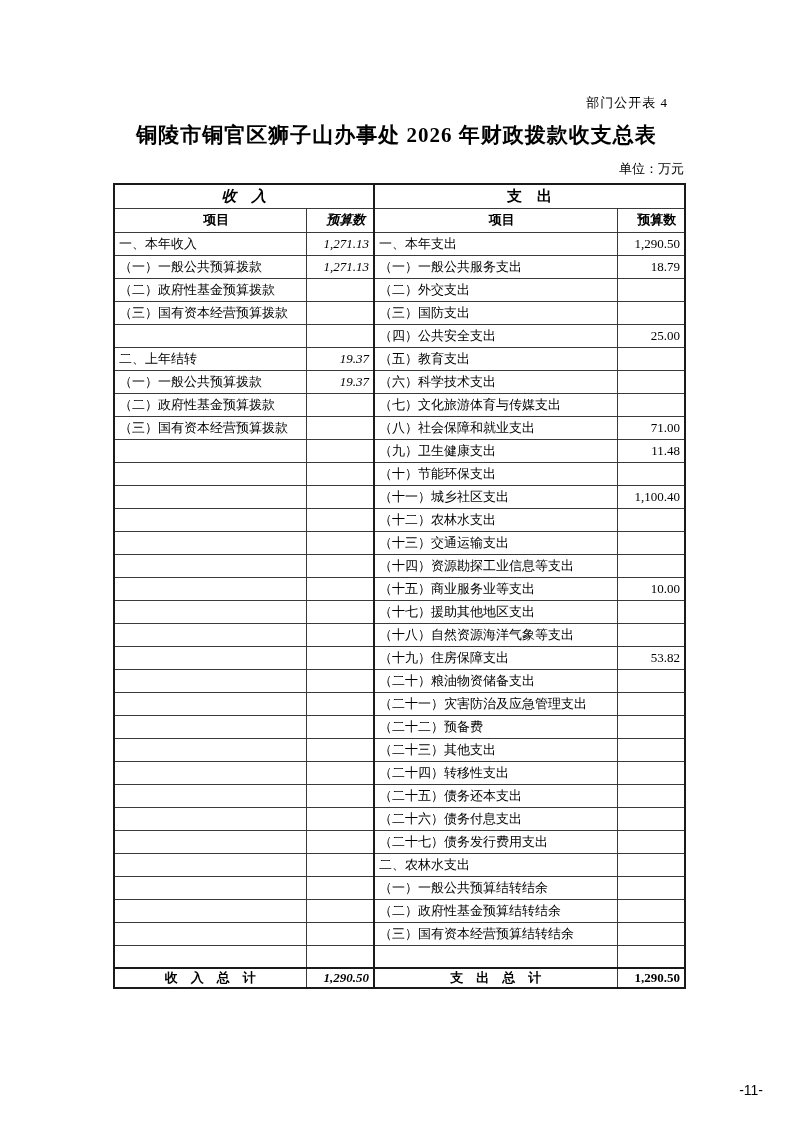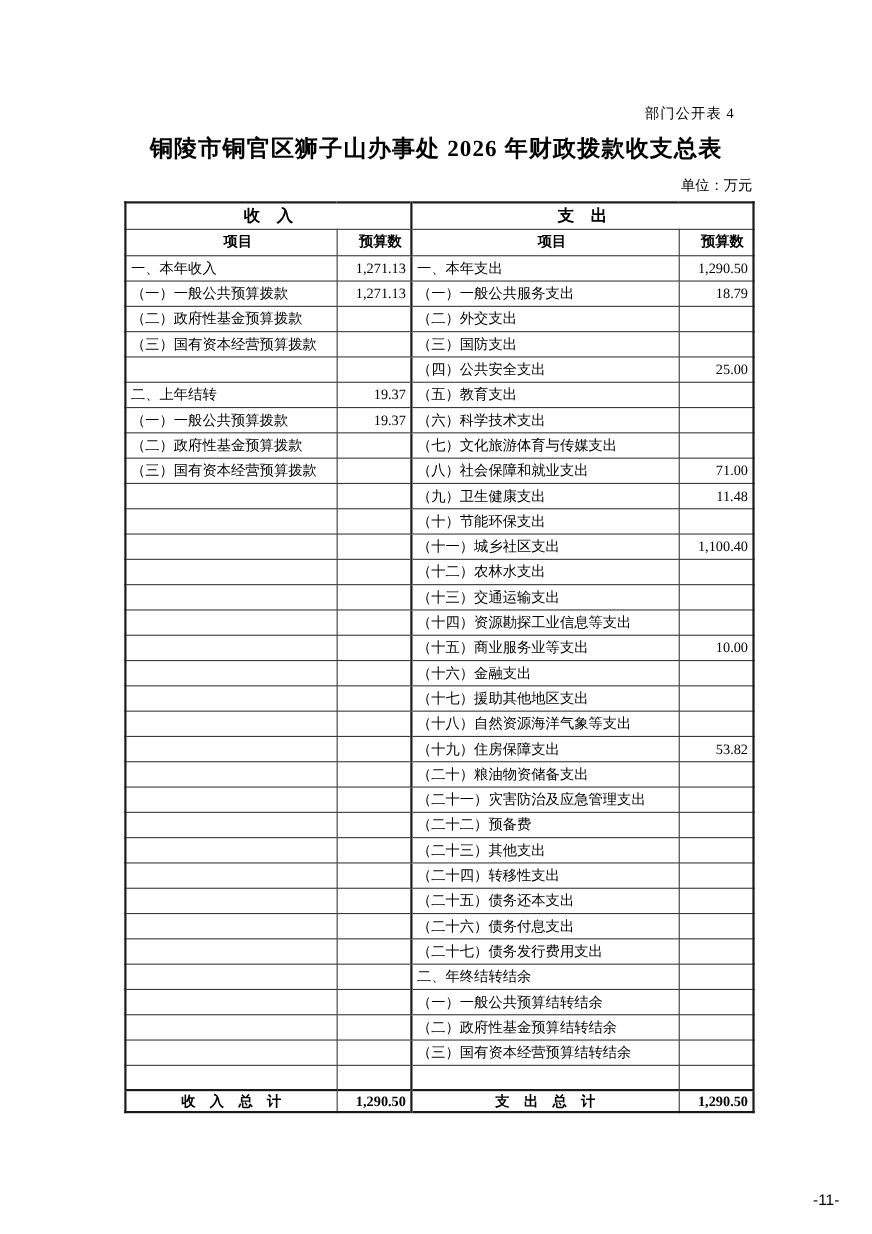--- a/index.html
+++ b/index.html
@@ -46,21 +46,21 @@
   col.c-num-r   { width: 68px;  }
   tr.group-header th {
     height: 24px; font-size: 15px; font-weight: bold; text-align: center;
   }
   tr.col-header th {
     height: 24px; font-size: 13px; font-weight: bold; text-align: center; padding-left: 16px;
   }
   tbody td { height: 23px; }
   td.item { text-align: left; padding-left: 7px; }
   td.num  { text-align: right; padding-right: 4px; }
-  .mid-divider { border-right: 2px solid #1a1a1a !important; }
+  .mid-divider { border-right: 2px solid #1a1a1a !important; font-style: italic; }
   tfoot td {
     height: 14px; font-weight: bold;
     border-top: 2px solid #1a1a1a !important;
   }
   tfoot td.total-label { text-align: center; }
   tfoot td.num { text-align: right; }
   .page-number {
     position: absolute; top: 1070px; right: 30px;
     font-size: 14px;
     font-family: "Liberation Sans", "DejaVu Sans", sans-serif;
@@ -189,26 +189,20 @@
       </tr>
       <tr>
         <td class="item"></td>
         <td class="num mid-divider"></td>
         <td class="item">（十五）商业服务业等支出</td>
         <td class="num">10.00</td>
       </tr>
       <tr>
         <td class="item"></td>
         <td class="num mid-divider"></td>
-        <td class="item">（十六）金融支出</td>
-        <td class="num"></td>
-      </tr>
-      <tr>
-        <td class="item"></td>
-        <td class="num mid-divider"></td>
         <td class="item">（十七）援助其他地区支出</td>
         <td class="num"></td>
       </tr>
       <tr>
         <td class="item"></td>
         <td class="num mid-divider"></td>
         <td class="item">（十八）自然资源海洋气象等支出</td>
         <td class="num"></td>
       </tr>
       <tr>
@@ -261,21 +255,21 @@
       </tr>
       <tr>
         <td class="item"></td>
         <td class="num mid-divider"></td>
         <td class="item">（二十七）债务发行费用支出</td>
         <td class="num"></td>
       </tr>
       <tr>
         <td class="item"></td>
         <td class="num mid-divider"></td>
-        <td class="item">二、年终结转结余</td>
+        <td class="item">二、农林水支出</td>
         <td class="num"></td>
       </tr>
       <tr>
         <td class="item"></td>
         <td class="num mid-divider"></td>
         <td class="item">（一）一般公共预算结转结余</td>
         <td class="num"></td>
       </tr>
       <tr>
         <td class="item"></td>

